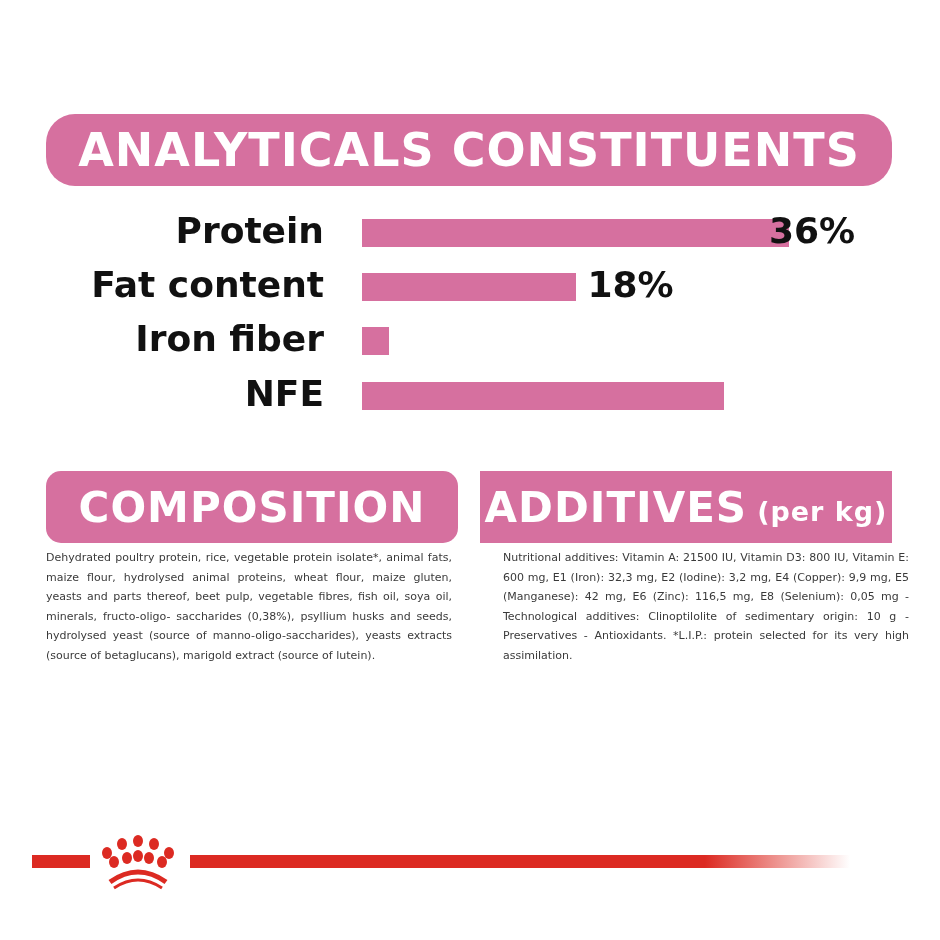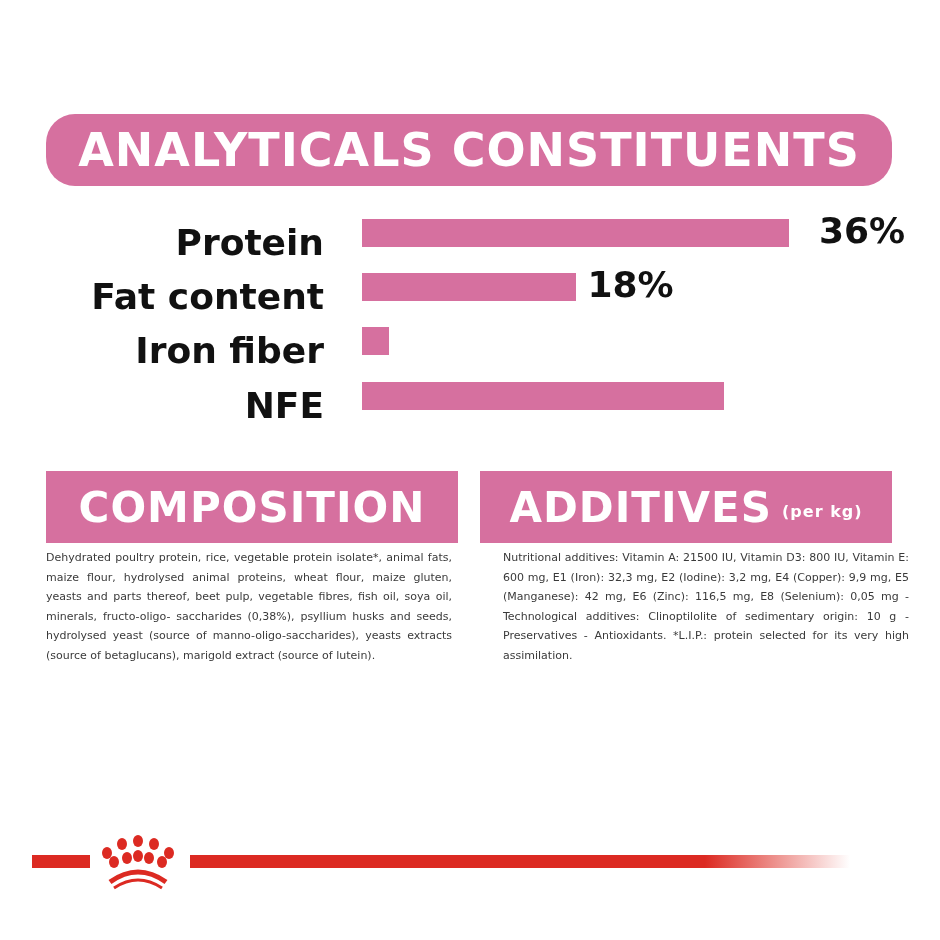--- a/index.html
+++ b/index.html
@@ -1,26 +1,26 @@
 <!DOCTYPE html>
 <html><head>
 <meta charset="utf-8">
 <style>
   html, body { margin:0; padding:0; }
   body { width:940px; height:940px; background:#ffffff; position:relative; overflow:hidden;
          font-family:"DejaVu Sans", sans-serif; color:#111; }
   .banner { position:absolute; background:#d6709f; color:#fff; font-weight:bold;
             display:flex; align-items:center; justify-content:center; letter-spacing:1px; }
   #title-banner { left:46px; top:114px; width:846px; height:72px; font-size:46px;border-radius:29px; }
-  #comp-banner { left:46px; top:471px; width:412px; height:72px; font-size:42px; }
+  #comp-banner { left:46px; top:471px; width:412px; height:72px; font-size:42px;border-radius:15px; }
   #add-banner { left:480px; top:471px; width:412px; height:72px; font-size:42px;text-align:right; }
-  #add-banner .unit { font-size:16px; margin-left:10px; margin-top:8px; }
+  #add-banner .unit { font-size:27px; margin-left:10px; margin-top:8px; }
   .row { position:absolute; left:0; width:940px; height:50px; }
   .row .label { position:absolute; right:616px; top:2px; font-size:36px; font-weight:bold;
-                white-space:nowrap; font-family:"DejaVu Sans", sans-serif;margin-top:12px; }
+                white-space:nowrap; font-family:"DejaVu Sans", sans-serif; }
   .row .bar { position:absolute; left:362px; top:11px; height:28px; background:#d6709f; }
   .row .val { position:absolute; top:2px; font-size:36px; font-weight:bold; white-space:nowrap; }
   .text-block { position:absolute; font-size:11px; line-height:19.6px; color:#3a3a3a;
                 text-align:justify; font-family:"DejaVu Sans", sans-serif; }
   #comp-text { left:46px; top:548px; width:406px; }
   #add-text { left:481px; top:548px; width:406px;margin-left:22px; }
   #footer-line-left { position:absolute; left:32px; top:855px; width:58px; height:13px; background:#dc2a22; }
   #footer-line-right { position:absolute; left:190px; top:855px; width:660px; height:13px;
      background:linear-gradient(to right, #dc2a22 0%, #dc2a22 78%, rgba(220,42,34,0) 100%); }
   #crown { position:absolute; left:92px; top:832px; width:92px; height:58px; }
@@ -29,21 +29,21 @@
 <body>
 
 <div id="title-banner" class="banner">
   <span>ANALYTICALS CONSTITUENTS</span>
 </div>
 
 <div id="chart">
     <div class="row" style="top: 208px;">
       <span class="label">Protein</span>
       <div class="bar" style="width:427px;background:#d6709f"></div>
-      <span class="val" style="left:819px">36%</span>
+      <span class="val" style="left:769px">36%</span>
     </div>
     <div class="row" style="top: 262px;">
       <span class="label">Fat content</span>
       <div class="bar" style="width:213.5px;background:#d6709f"></div>
       <span class="val" style="left:587.5px">18%</span>
     </div>
     <div class="row" style="top: 316px;">
       <span class="label">Iron fiber</span>
       <div class="bar" style="width:27.28055555555555px;background:#d6709f"></div>
     </div>

